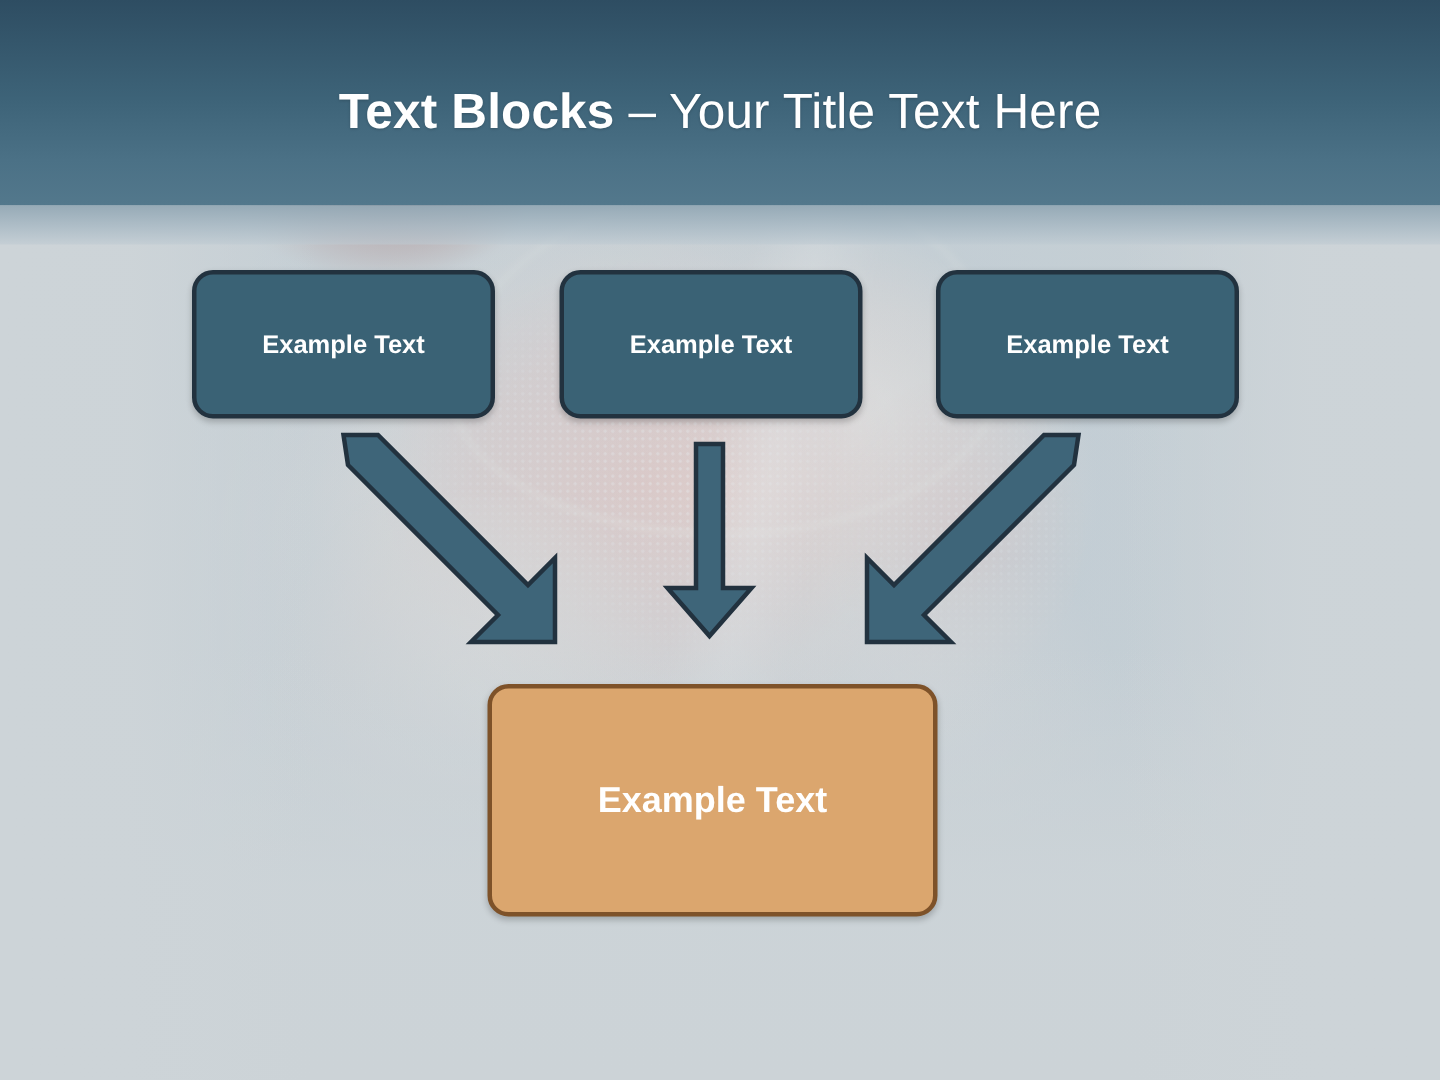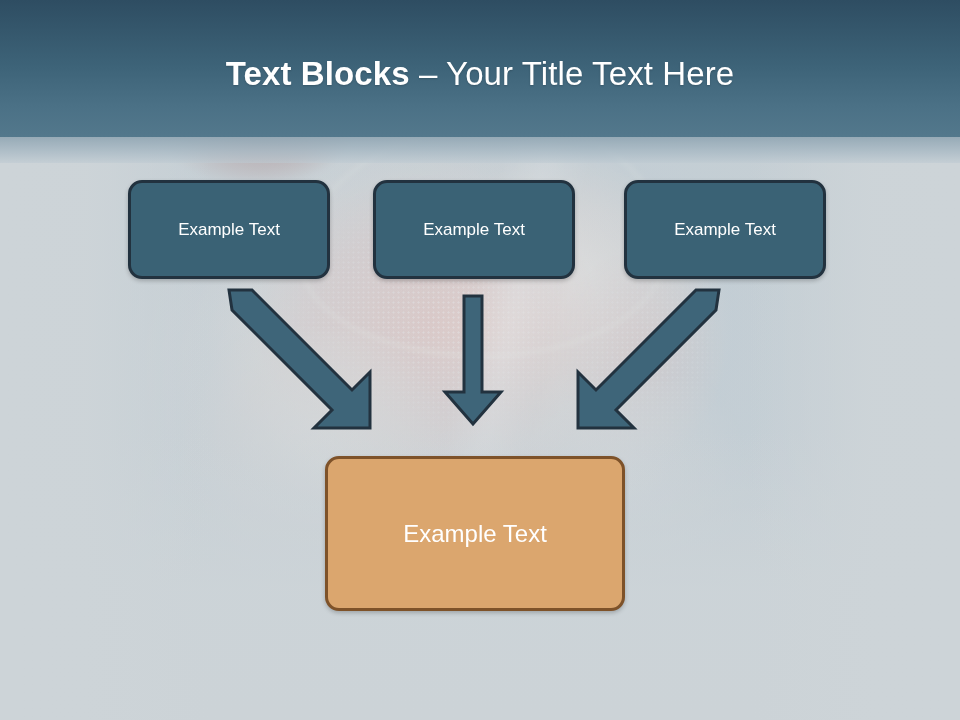--- a/index.html
+++ b/index.html
@@ -165,20 +165,21 @@
   
   .node {
     position: absolute;
     box-sizing: border-box;
     border-radius: 14px;
     display: flex;
     align-items: center;
     justify-content: center;
     color: #ffffff;
     box-shadow: 0 2px 4px rgba(0,0,0,0.22);
+    font-weight: bold;
   }
   .node-top {
     width: 202px;
     height: 99px;
     top: 180px;
     background: #3a6275;
     border: 3px solid #22323f;
     font-size: 17px;
   }
   #node-top-1 { left: 128px; }

